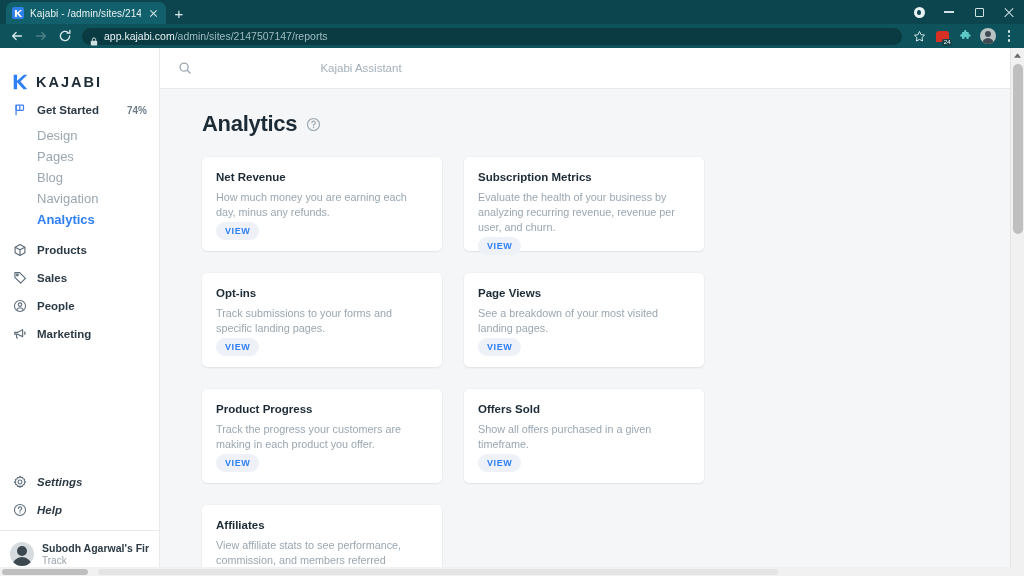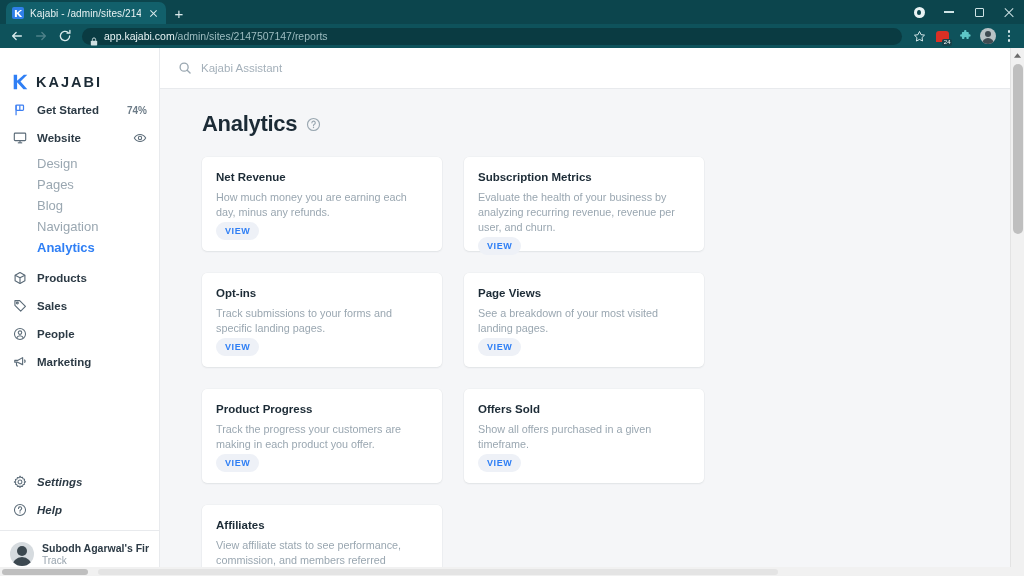--- a/index.html
+++ b/index.html
@@ -139,21 +139,21 @@
 
   
   .main { flex: 1; display: flex; flex-direction: column; min-width: 0; background: #f5f6f8; }
   .topbar {
     height: 41px; background: #fff; border-bottom: 1px solid #e8eaed;
     display: flex; align-items: center; padding: 0 0 0 18px; gap: 9px; flex: none;
   }
   .search-icon { width: 14px; height: 14px; color: #9aa7b1; flex: none; }
   .search-input {
     border: none; outline: none; background: transparent; font-size: 11.5px;
-    color: #2c3a45; font-family: "Liberation Sans", sans-serif; width: 320px;
+    color: #2c3a45; font-family: "Liberation Sans", sans-serif; width: 320px; text-align: center;
   }
   .search-input::placeholder { color: #a4b0ba; }
 
   .content { flex: 1; padding: 22px 0 0 42px; overflow: hidden; }
   .page-title-row { display: flex; align-items: center; gap: 9px; margin-bottom: 20px; }
   .page-title { font-size: 22px; font-weight: 700; color: #1c2b36; letter-spacing: -.3px; }
   .help-icon { width: 15px; height: 15px; color: #9aa7b1; }
 
   .cards { display: grid; grid-template-columns: 240px 240px; gap: 22px; width: 502px; }
   .card {
@@ -300,36 +300,20 @@
             <svg width="14" height="14" viewBox="0 0 16 16" fill="none" stroke="currentColor" stroke-width="1.4" stroke-linejoin="round">
                 <path d="M3.5 2v12"></path>
                 <rect x="3.5" y="2.5" width="8.5" height="6" rx="1"></rect>
                 <path d="M7.8 2.5v6"></path>
               </svg>
           </span>
           <span class="nav-label">Get Started</span>
           <span class="nav-right">74%</span>
         </div>
 
-        <div class="nav-item">
-          <span class="nav-icon">
-            <svg width="14" height="14" viewBox="0 0 16 16" fill="none" stroke="currentColor" stroke-width="1.3" stroke-linejoin="round">
-                <rect x="1.5" y="2.5" width="13" height="8.5" rx="1"></rect>
-                <path d="M5.5 13.5h5"></path>
-                <path d="M8 11v2.5"></path>
-              </svg>
-          </span>
-          <span class="nav-label">Website</span>
-          <span class="eye">
-            <svg width="14" height="14" viewBox="0 0 16 16" fill="none" stroke="currentColor" stroke-width="1.2">
-                <path d="M1.5 8S4 4 8 4s6.5 4 6.5 4-2.5 4-6.5 4S1.5 8 1.5 8z"></path>
-                <circle cx="8" cy="8" r="1.9"></circle>
-              </svg>
-          </span>
-        </div>
 
         <div class="subnav">
           <div class="subnav-item">Design</div>
           <div class="subnav-item">Pages</div>
           <div class="subnav-item">Blog</div>
           <div class="subnav-item">Navigation</div>
           <div class="subnav-item active">Analytics</div>
         </div>
 
         <div class="nav-item">

